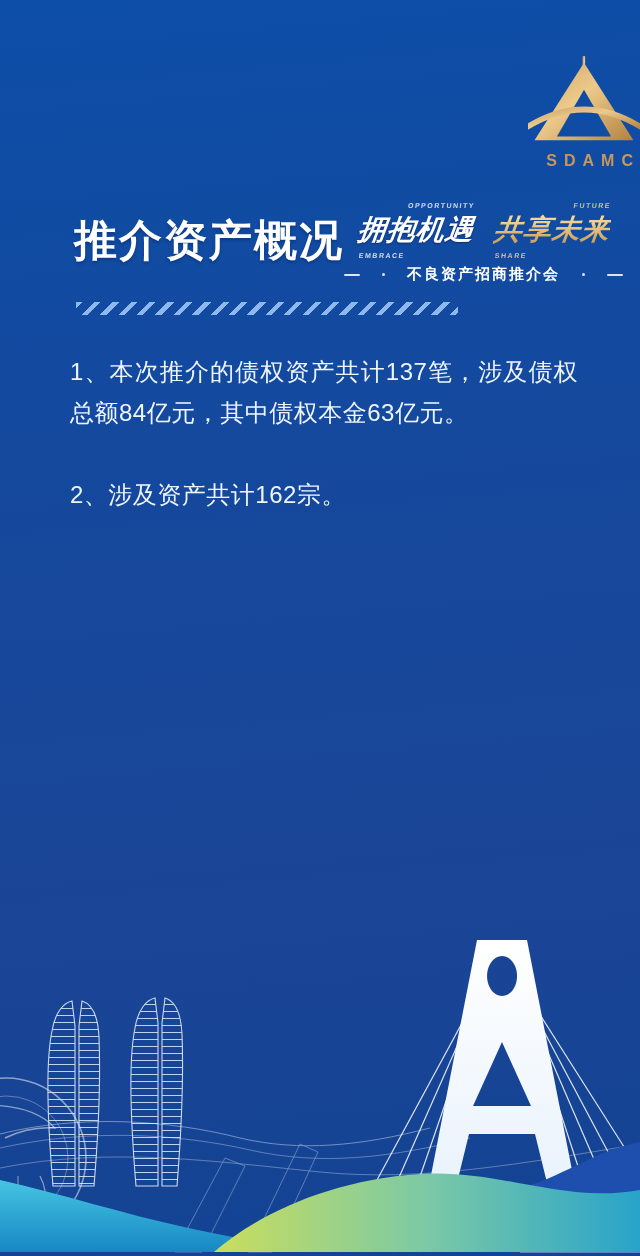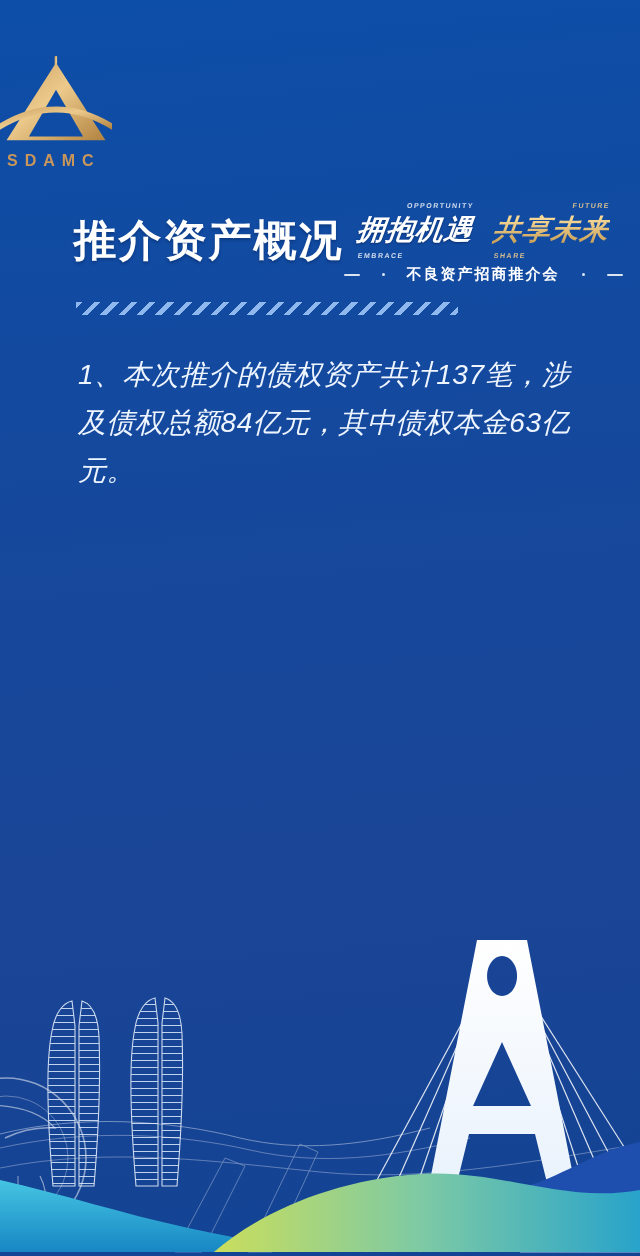--- a/index.html
+++ b/index.html
@@ -3,28 +3,28 @@
 <meta charset="utf-8">
 <style>
   html,body{margin:0;padding:0;background:#222;}
   .canvas{
     position:relative;width:640px;height:1256px;overflow:hidden;
     background:linear-gradient(175deg,#0d4ea8 0%,#15489c 40%,#1b4596 72%,#124394 100%);
     font-family:"Liberation Sans",sans-serif;
     -webkit-font-smoothing:antialiased;
   }
   
-  .logo-wrap{padding-top:56px;text-align:left;}
+  .logo-wrap{padding-top:56px;text-align:right;}
   .logo-caption{
     margin-top:4px;font-size:16px;font-weight:bold;letter-spacing:7px;
     color:#c9975a;text-indent:7px;
   }
   
   .header-row{
-    display:flex;justify-content:center;align-items:center;
+    display:flex;justify-content:flex-start;align-items:center;
     padding:30px 18px 0 74px;
   }
   .page-title{
     font-family:"Liberation Serif",serif;
     font-size:43px;font-weight:900;color:#ffffff;letter-spacing:2px;
     white-space:nowrap;text-shadow:0 2px 3px rgba(0,25,70,.35);
   }
   .slogan-block{display:flex;flex-direction:column;align-items:center;transform:translateY(2px);}
   .slogan-row{display:flex;align-items:flex-end;gap:16px;transform:skewX(-7deg);}
   .slogan-unit{position:relative;padding:9px 2px 10px 2px;}
@@ -46,22 +46,22 @@
   .sub-dot{width:3px;height:3px;border-radius:50%;background:rgba(255,255,255,.85);}
   .subtitle-text{font-size:15px;font-weight:bold;color:#ffffff;letter-spacing:2px;white-space:nowrap;}
   
   .slash-bar{
     width:382px;height:13px;margin:20px 0 0 76px;
     background:repeating-linear-gradient(135deg,#8fb9ee 0 4.5px,transparent 4.5px 13px);
   }
   
   .content{padding:0 54px 0 62px;}
   .para{
-    color:#eef5ff;font-size:28px;line-height:1.72;letter-spacing:.5px;
-    text-align:justify;margin:16px;font-weight:500;font-style:italic;
+    color:#eef5ff;font-size:24px;line-height:1.72;letter-spacing:.5px;
+    text-align:justify;margin:8px;font-weight:500;
   }
   .para.p1{margin-top:36px;}
   .para.p2{margin-top:40px;}
   .para.p3{margin-top:54px;}
   .para.p4{margin-top:56px;}
   
   .bottom-art{position:absolute;left:0;bottom:0;width:640px;height:380px;display:block;}
 </style>
 </head>
 <body>
@@ -107,20 +107,21 @@
         <span class="sub-dot"></span>
         <span class="sub-line"></span>
       </div>
     </div>
   </div>
 
   <div class="slash-bar"></div>
 
   <div class="content">
     <p class="para p1">1、本次推介的债权资产共计137笔，涉及债权总额84亿元，其中债权本金63亿元。</p>
+    <p class="para p2">2、涉及资产共计162宗。</p>
   </div>
 
   <svg class="bottom-art" viewBox="0 0 640 380" aria-hidden="true">
     <defs>
       <pattern id="hl" width="6" height="7" patternUnits="userSpaceOnUse">
         <path d="M0,3.5 H6" stroke="#d8e7fa" stroke-width="1"></path>
       </pattern>
       <pattern id="xg" width="7" height="7" patternUnits="userSpaceOnUse">
         <path d="M0,0 L7,7 M7,0 L0,7" stroke="#dbe9fb" stroke-width="0.7"></path>
       </pattern>

